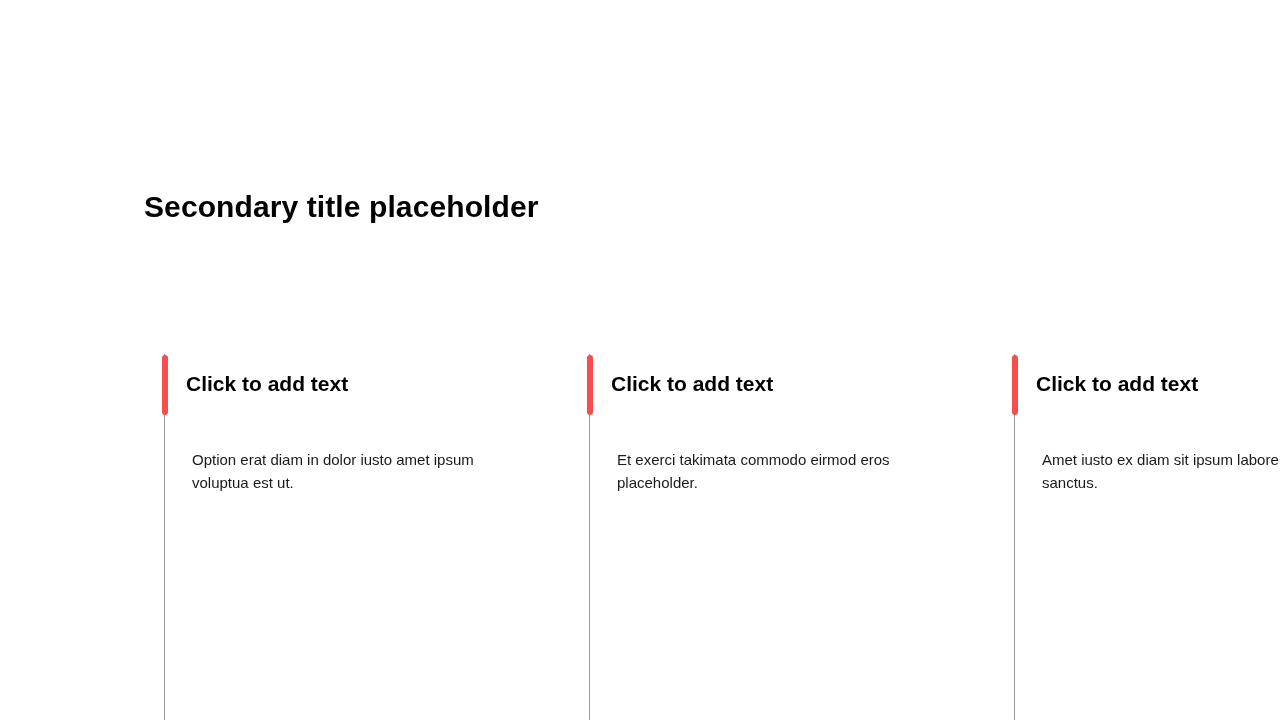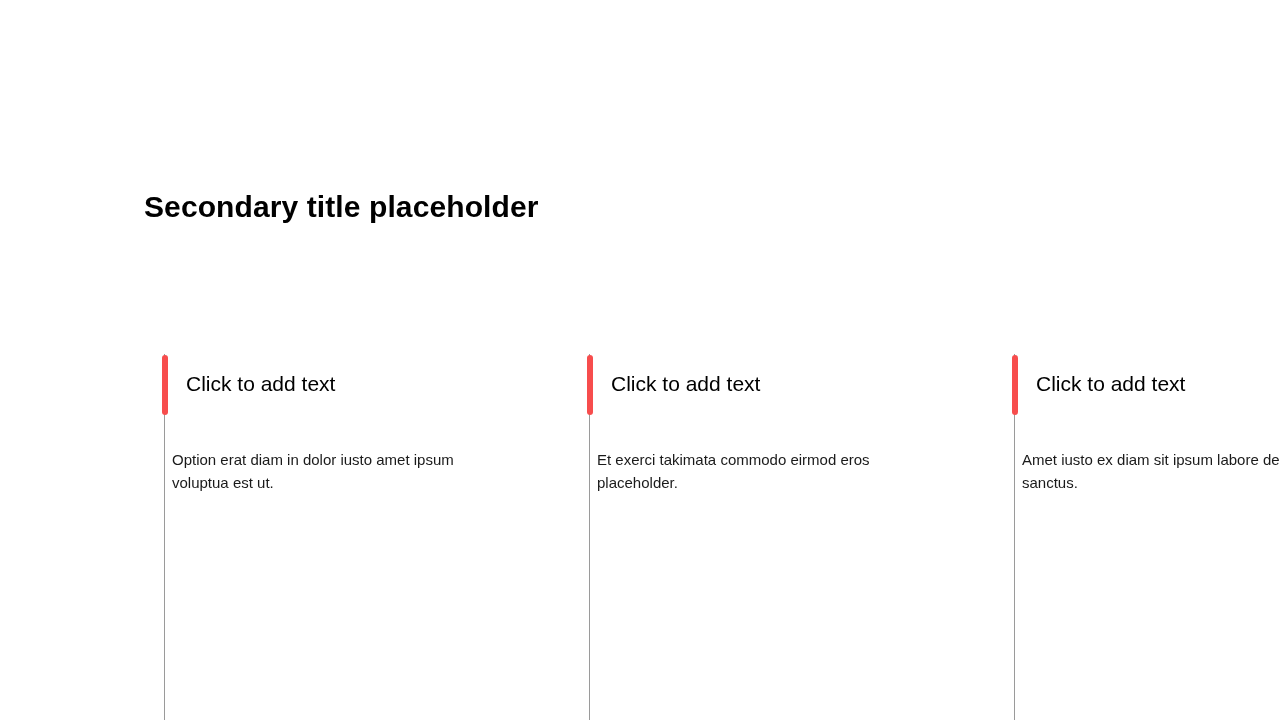--- a/index.html
+++ b/index.html
@@ -78,29 +78,29 @@
     background: #f74d4d;
     border-radius: 3px;
   }
 
   .col-heading {
     position: absolute;
     left: 22px;
     top: 17px;
     width: 350px;
     font-size: 21px;
-    font-weight: normal;
+    font-weight: bold;
     line-height: 26px;
     color: #000000;
     white-space: nowrap;
   }
 
   .col-text {
     position: absolute;
-    left: 8px;
+    left: 28px;
     top: 94px;
     width: 330px;
     font-size: 15px;
     font-weight: normal;
     line-height: 23px;
     color: #1a1a1a;
   }
 </style>
 </head>
 <body>

